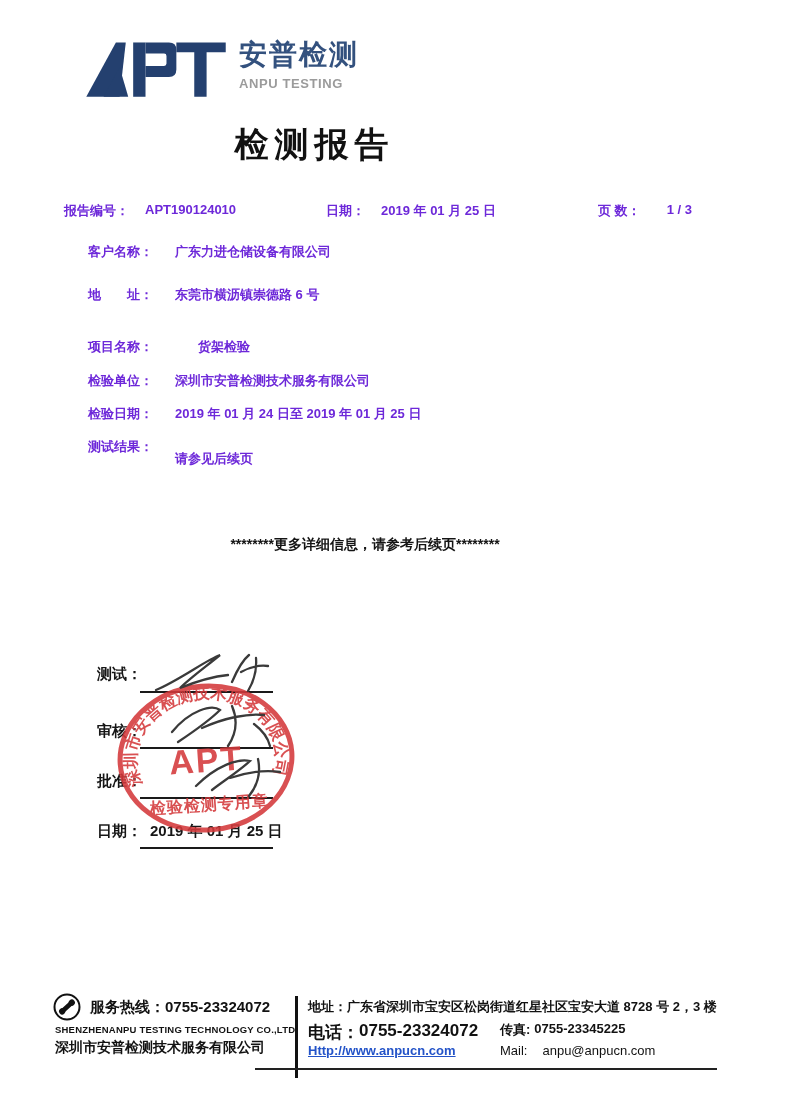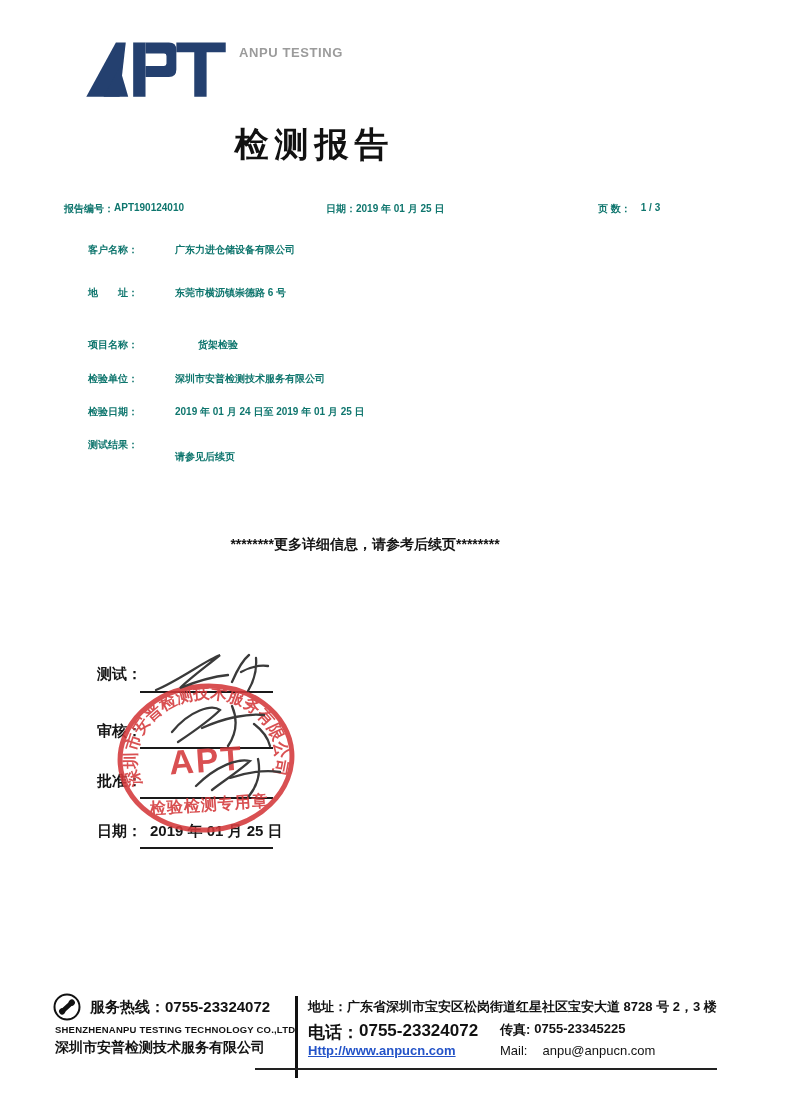--- a/index.html
+++ b/index.html
@@ -10,21 +10,21 @@
   .abs{position:absolute;}
   
   .logo{left:85px;top:40px;display:flex;align-items:flex-start;}
   .logo-cjk{margin-left:12px;}
   .logo-cn{font-size:28px;font-weight:bold;color:#33517e;letter-spacing:2px;line-height:1.1;}
   .logo-en{font-size:13px;font-weight:bold;color:#9b9b9b;letter-spacing:.6px;margin-top:5px;}
   
   .title{left:0;top:122px;width:629px;text-align:center;
          font-size:34px;font-weight:bold;letter-spacing:6px;color:#111;}
   
-  .doc-bold{font-size:10px;font-weight:bold;color:#0f766e;white-space:nowrap;}
+  .doc-bold{font-size:13px;font-weight:bold;color:#6d28d9;white-space:nowrap;gap:16px;}
   .kv{display:flex;}
   
   .sig-label{font-size:15px;font-weight:bold;color:#161616;}
   .sigline{height:2px;background:#1a1a1a;}
   
   .ft-bold{font-weight:bold;color:#121212;white-space:nowrap;}
   .ft-link{color:#2353c8;text-decoration:underline;font-weight:bold;font-size:13px;}
   .vdiv{width:3px;background:#111;}
   .hline{height:2px;background:#222;}
   .note{left:0;top:536px;width:730px;text-align:center;font-size:14px;font-weight:bold;color:#141414;}
@@ -37,20 +37,21 @@
   <svg width="142" height="58" viewBox="0 0 230 94" aria-hidden="true">
     <g fill="#24406f">
       <polygon points="2,92 50,4 66,4 56,92"></polygon>
       <polygon points="30,92 56,44 70,92"></polygon>
       <path d="M78,4 h20 v88 h-20 z"></path>
       <path d="M98,4 h38 q12,0 12,12 v32 q0,12 -12,12 h-38 v-18 h30 q4,0 4,-4 v-12 q0,-4 -4,-4 h-30 z"></path>
       <path d="M148,4 h80 v16 h-31 v72 h-20 v-72 h-29 z"></path>
     </g>
   </svg>
   <div class="logo-cjk">
+    <div class="logo-cn">安普检测</div>
     <div class="logo-en">ANPU TESTING</div>
   </div>
 </div>
 
 <div class="abs title">检测报告</div>
 
 <div class="abs kv doc-bold" style="left:64px;top:202px;">
   <span>报告编号：</span>
   <span>APT190124010</span>
 </div>

